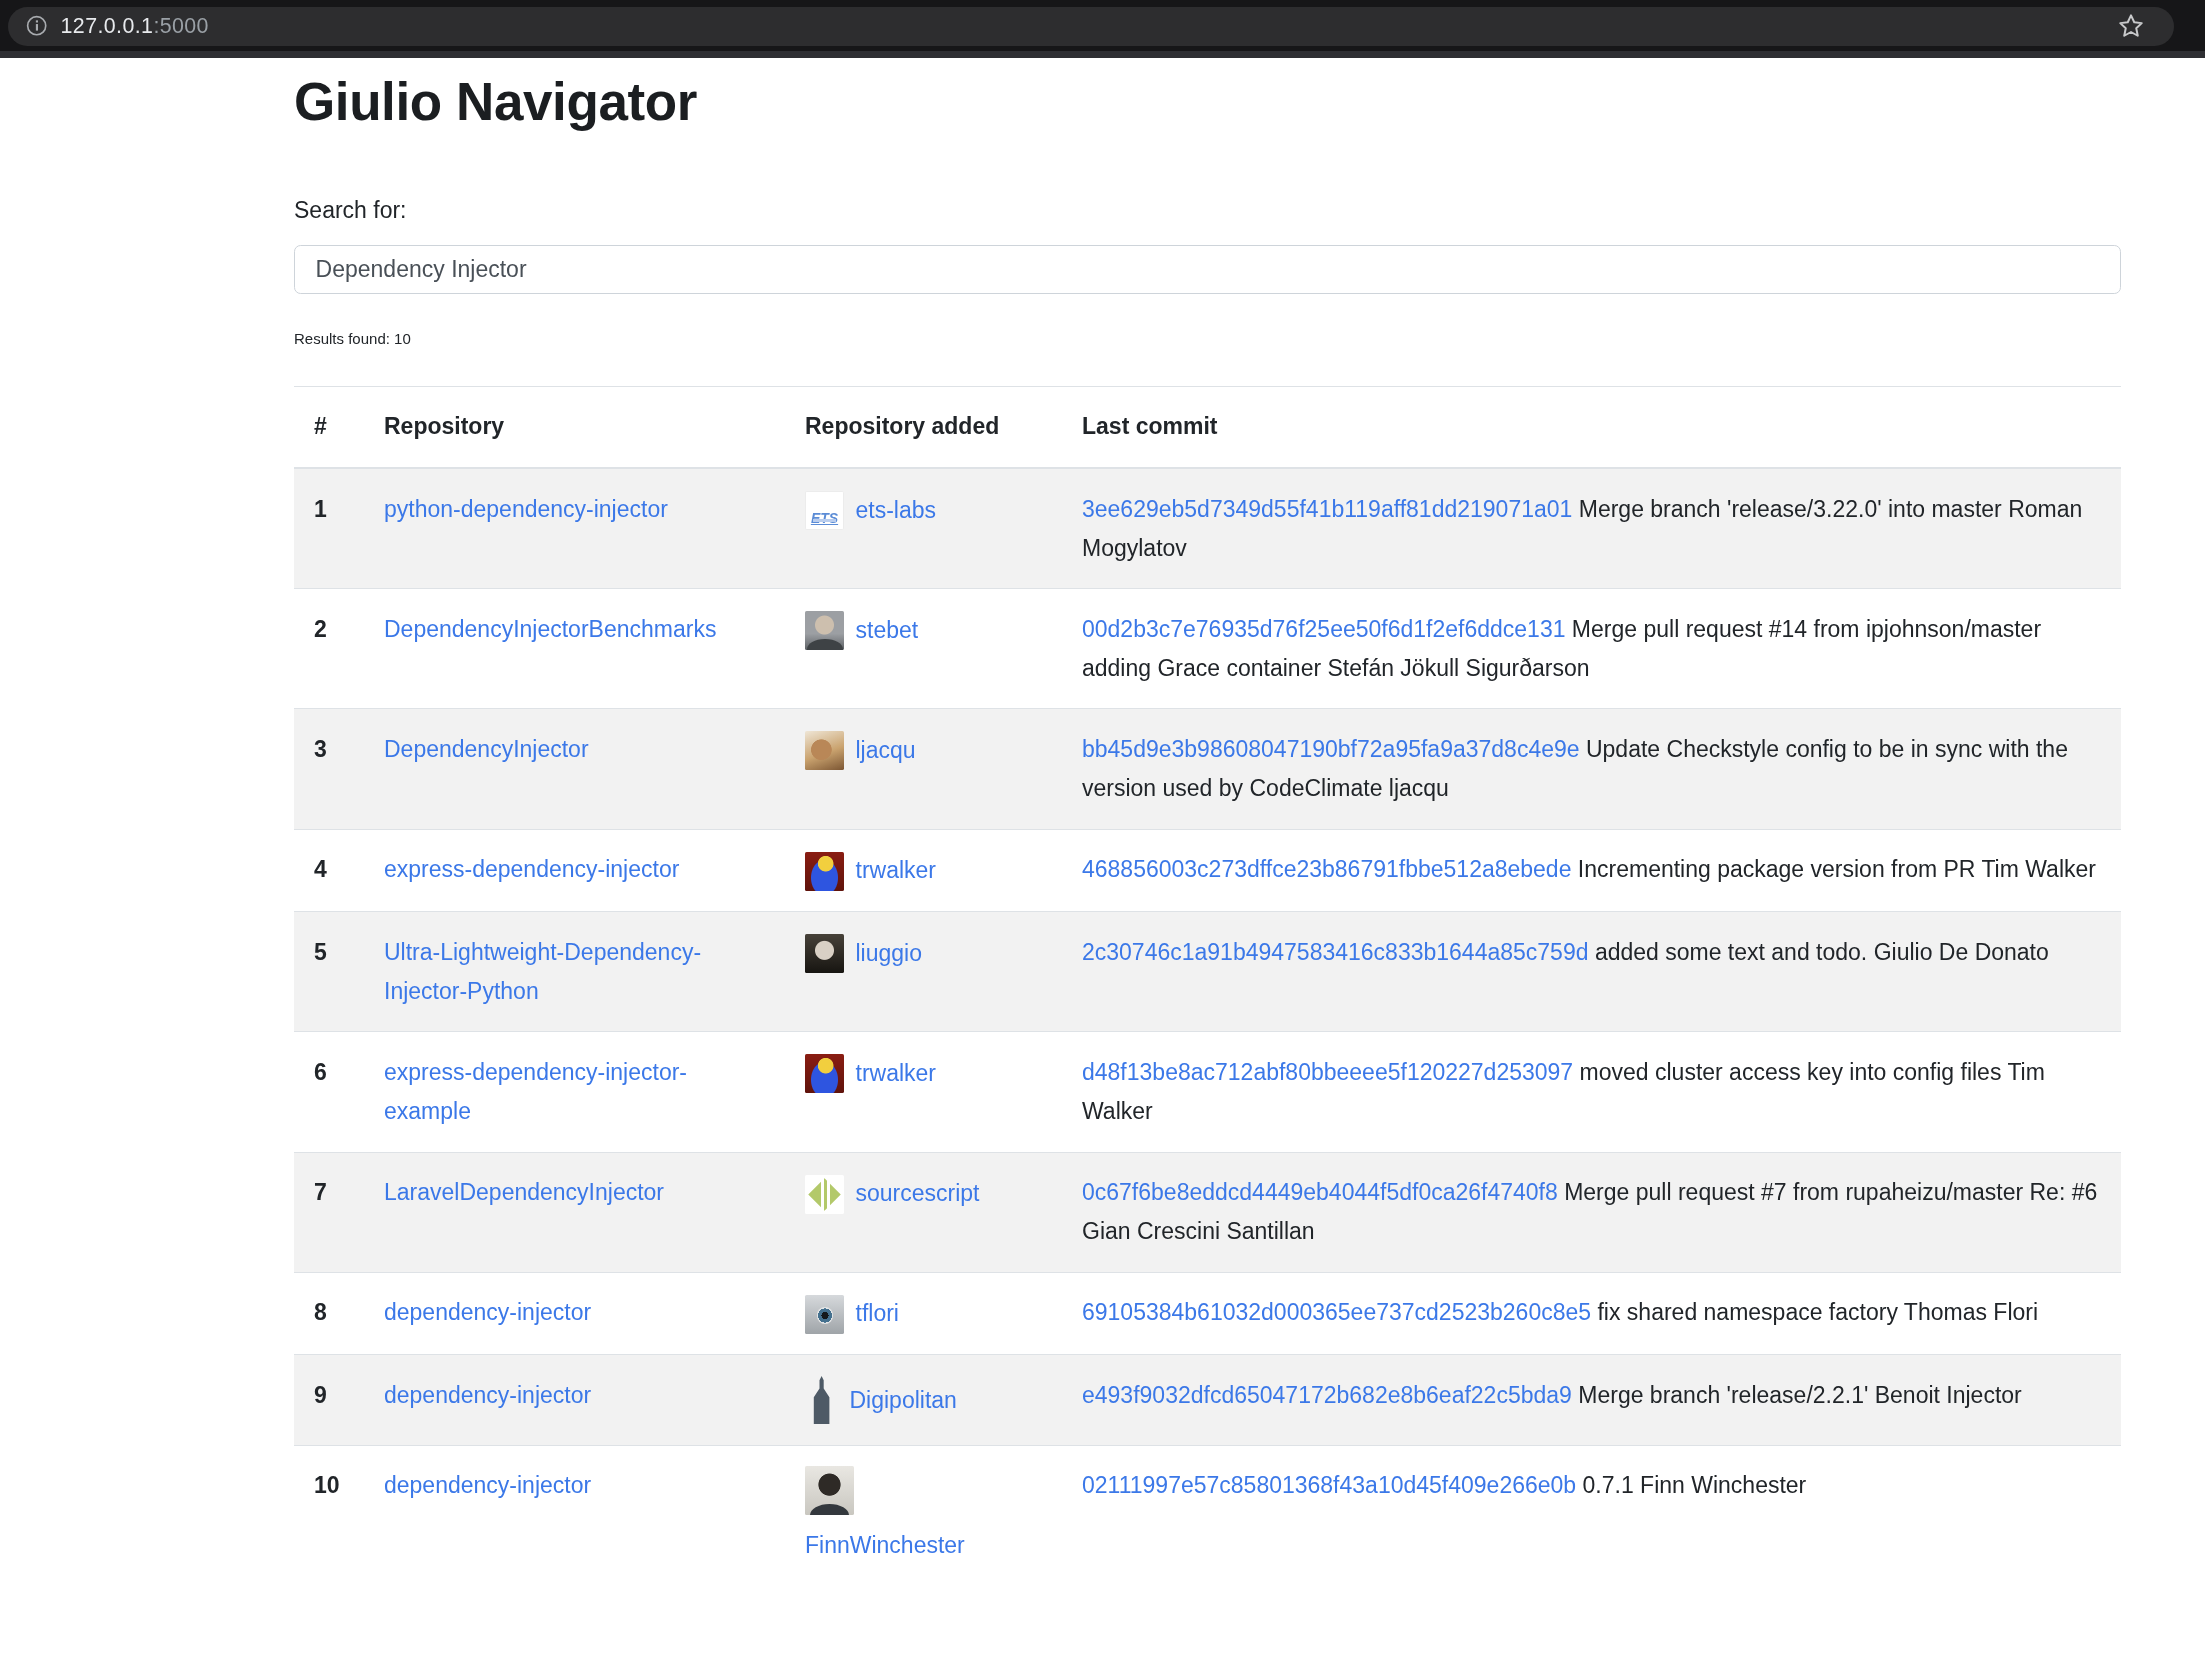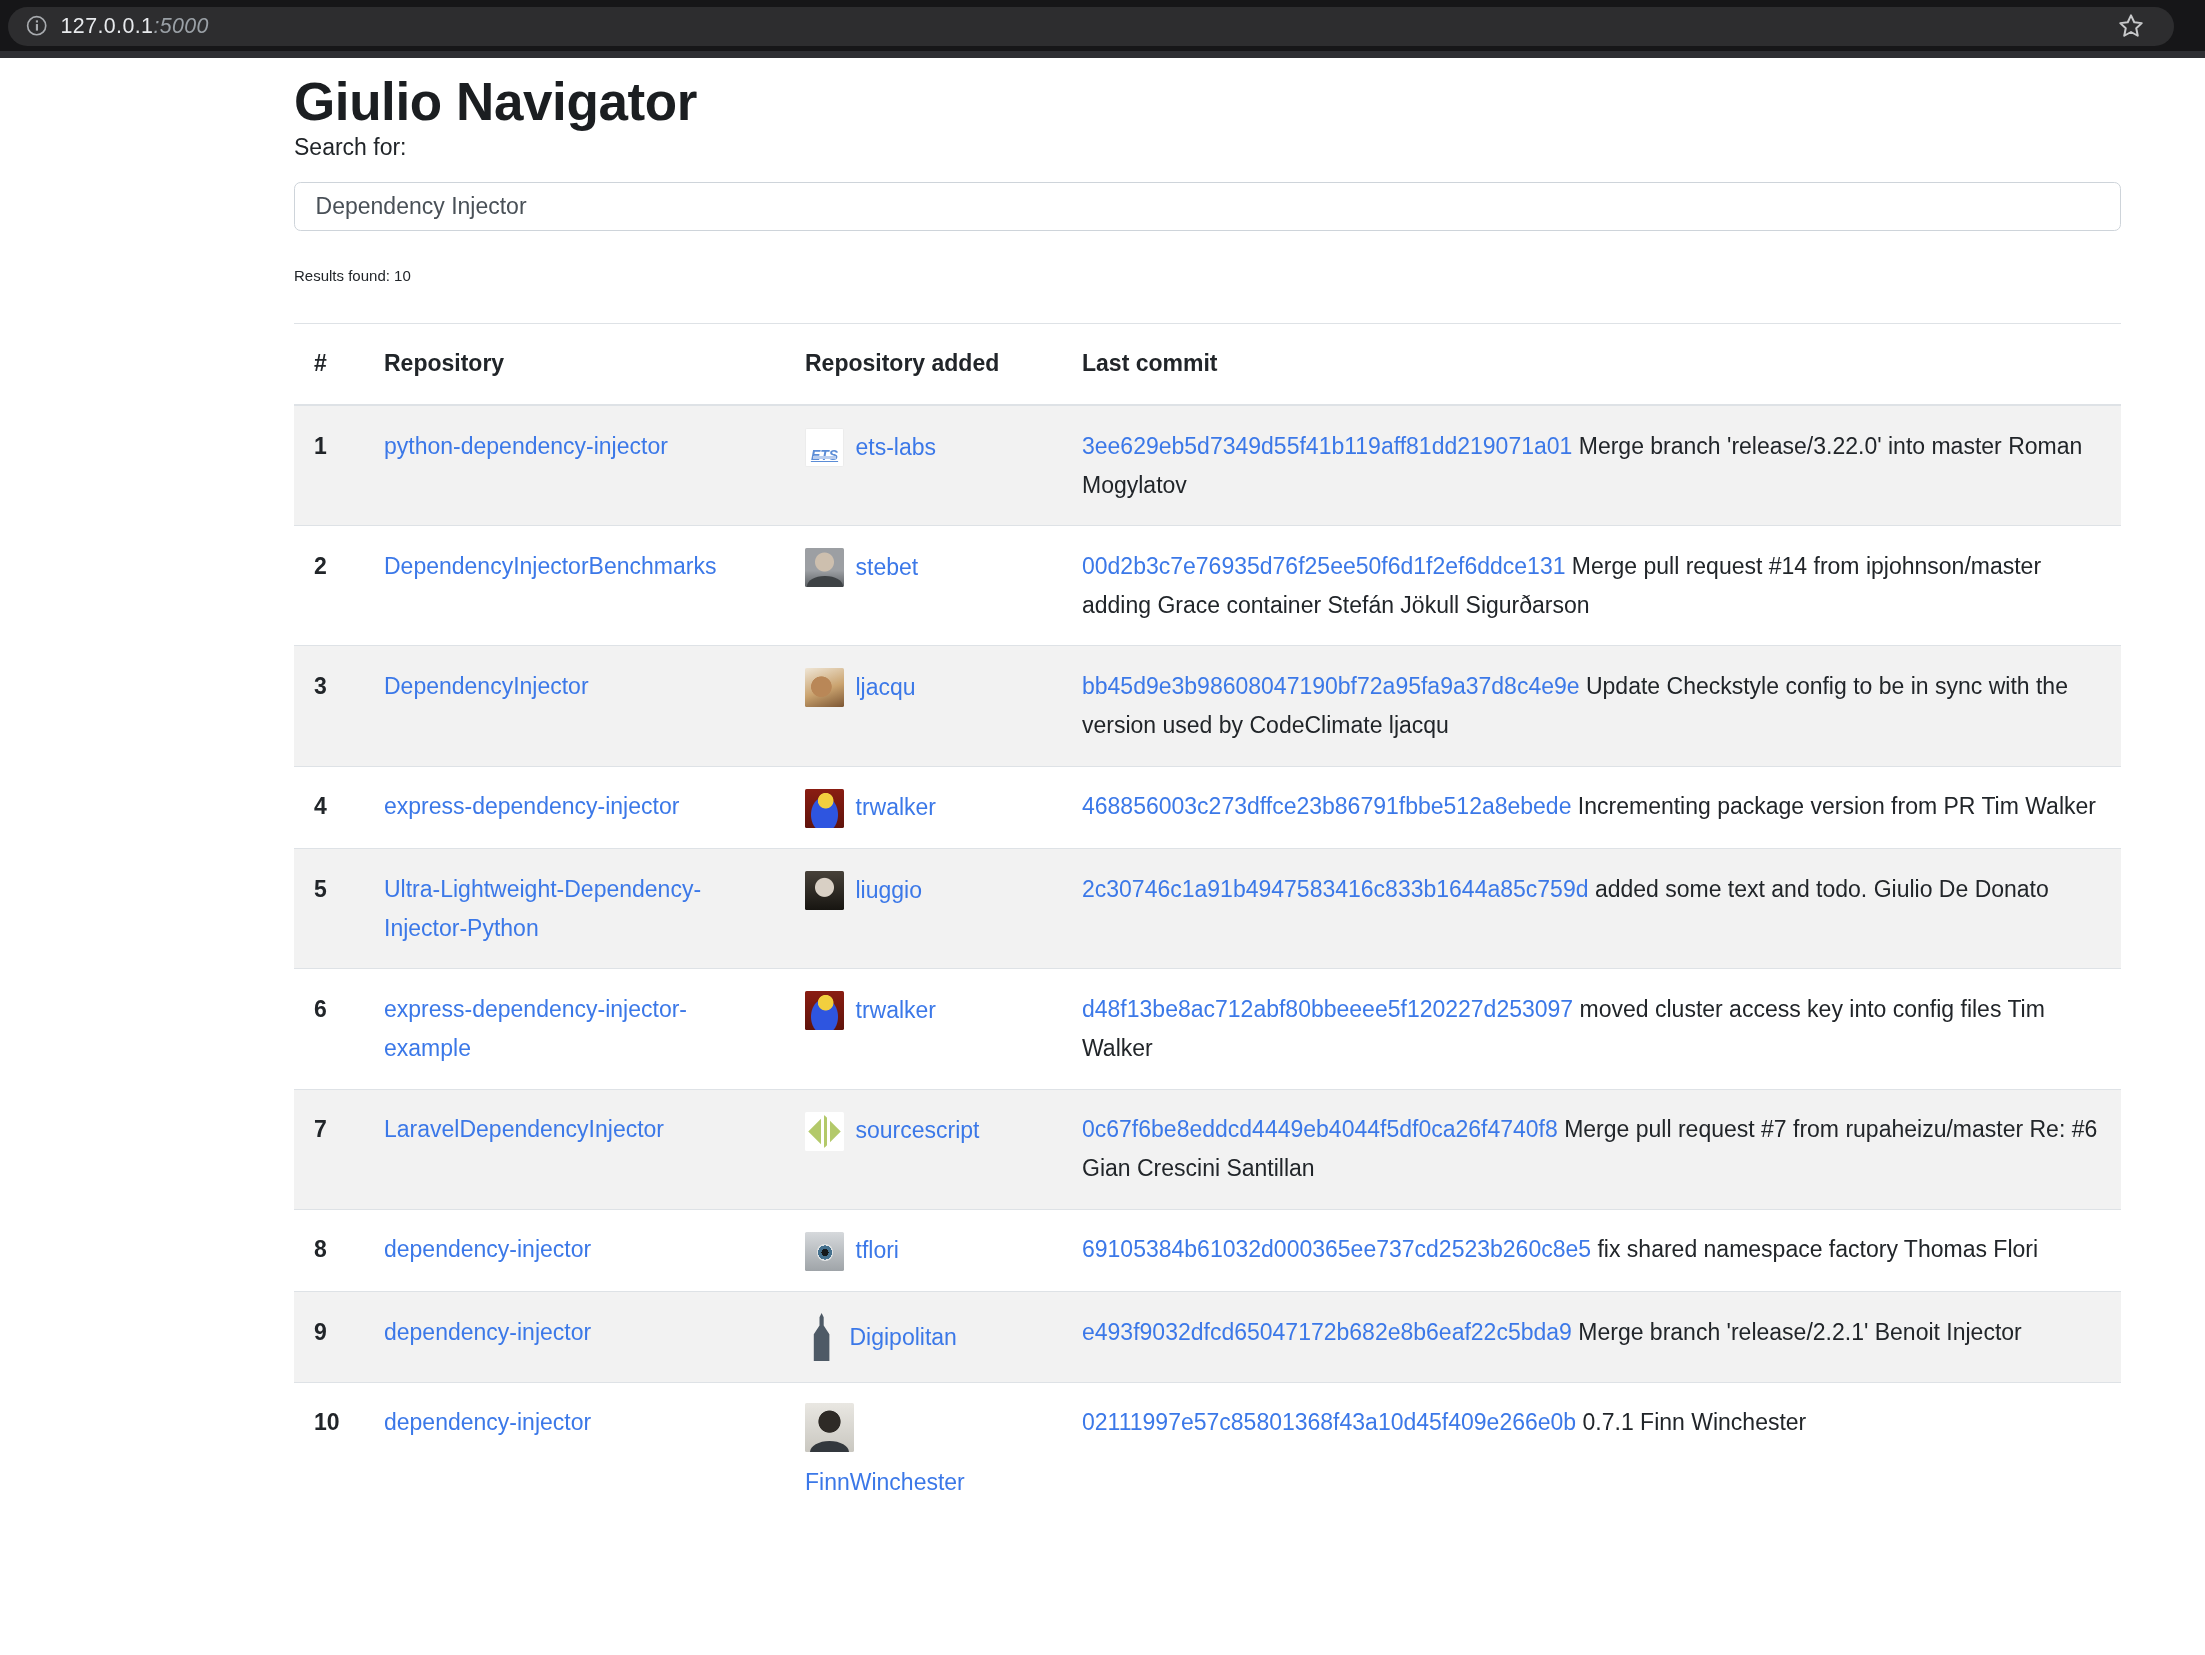--- a/index.html
+++ b/index.html
@@ -5,29 +5,29 @@
   * { box-sizing: border-box; }
   html, body { margin: 0; padding: 0; width: 2205px; height: 1656px; overflow: hidden; background: #fff; }
   body { font-family: "Liberation Sans", "DejaVu Sans", sans-serif; color: #212529; font-size: 23px; }
 
   
   .chrome { position: relative; height: 58px; background: #161618; }
   .chrome::after { content:""; position:absolute; left:0; right:0; bottom:0; height:6.6px; background:#2e2f33; }
   .url-pill { position:absolute; left:8.2px; top:6.6px; width:2166px; height:39px; border-radius:20px;
               background:#2d2d2f; display:flex; align-items:center; padding:0 28px 0 18px; }
   .url-text { margin-left:13px; font-size:21.4px; color:#e8eaed; letter-spacing:0.4px; }
-  .url-text .port { color:#9aa0a6;font-style:italic; }
+  .url-text .port { color:#9aa0a6; }
   .pill-spacer { flex:1; }
   .icon-svg { display:block; }
 
   
   .page { padding: 11.5px 84px 0 294px; }
   h1.title { margin:0; font-size:53px; line-height:63px; font-weight:700; color:#1b1e21; letter-spacing:-0.4px; }
 
-  .controls { display:flex; gap:22px; }
+  .controls { display:flex; margin-top:63px; gap:22px; }
   .search-block { flex:1; }
   .limit-block { width:288px; }
   .field-label { display:block; font-size:23px; line-height:28px; margin-bottom:21.4px; color:#212529; }
   .text-input { width:100%; height:49px; border:1.6px solid #ced4da; border-radius:6.6px; padding:0 20.6px;
                 font-family:inherit; font-size:23px; color:#495057; outline:none; background:#fff; }
   .select { position:relative; width:288px; height:61px; border:1.6px solid #ced4da; border-radius:6.6px;
             background:#fff; display:flex; align-items:center; padding:0 49px 0 19px; font-size:23px; color:#343a40; cursor:default; }
   .select .chev { position:absolute; right:18px; top:20px; }
 
   .results-line { margin-top:31px; font-size:15px; line-height:28px; }

